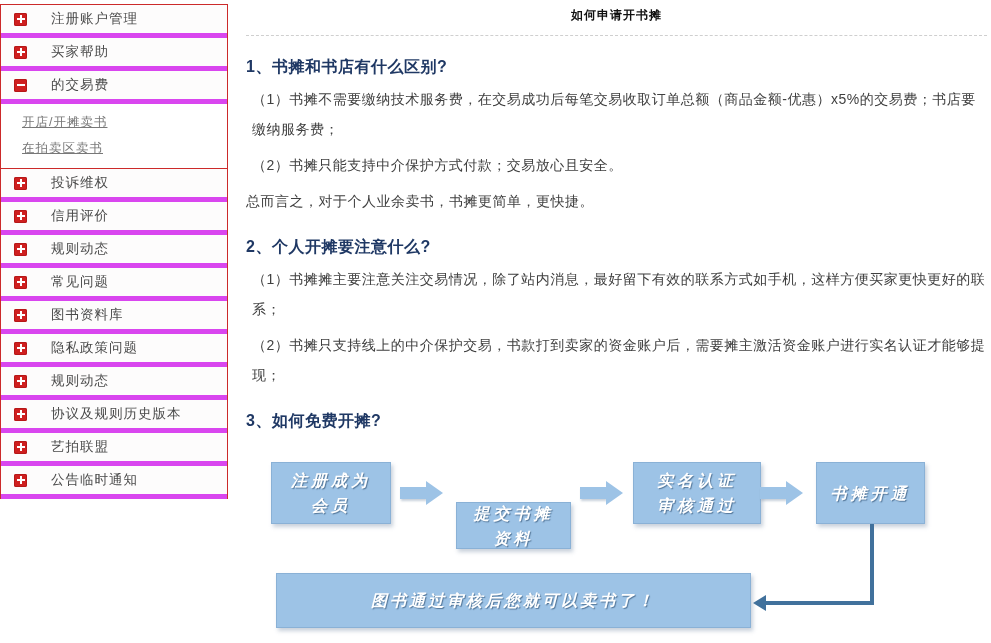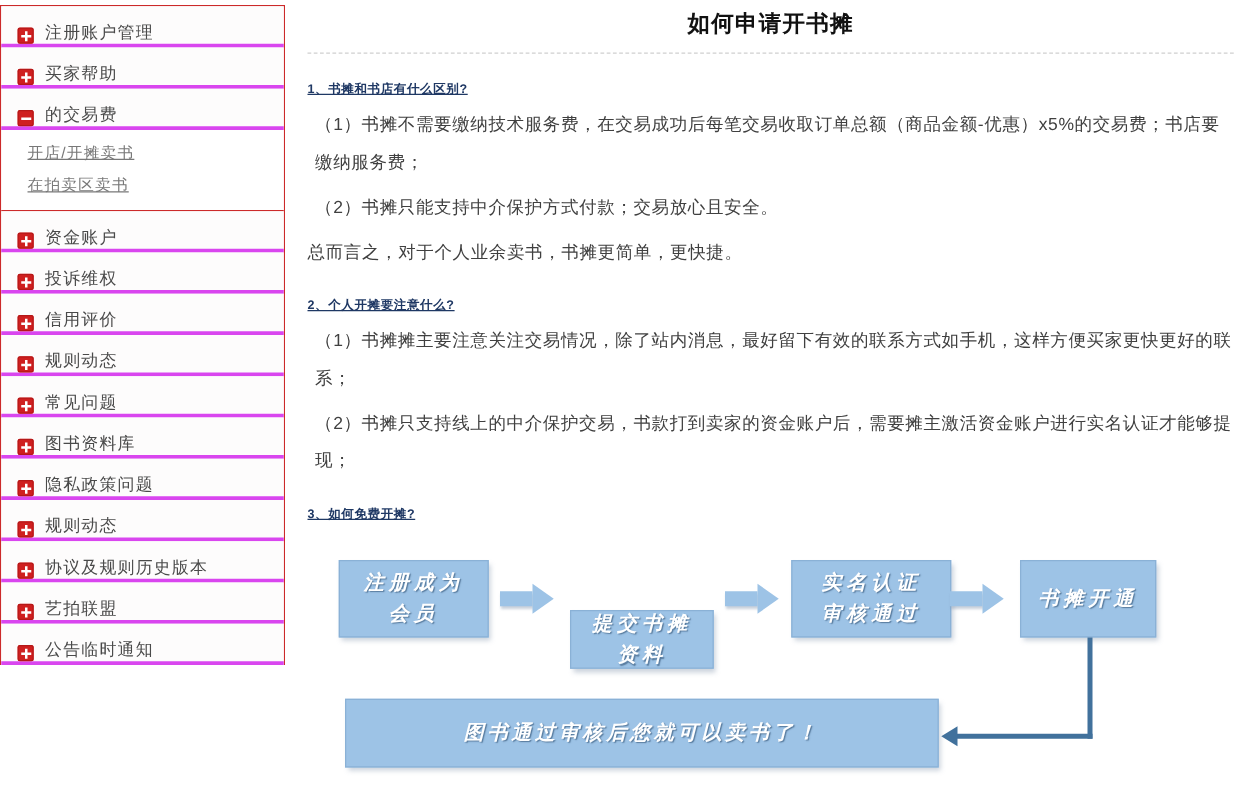--- a/index.html
+++ b/index.html
@@ -2,33 +2,33 @@
 <html><head>
 <meta charset="utf-8">
 <style>
   * { margin:0; padding:0; box-sizing:border-box; }
   html,body { background:#fff; }
   body { font-family:"Liberation Sans","DejaVu Sans",sans-serif; }
   .page { position:relative; width:991px; height:643px; background:#fff; overflow:hidden; }
 
   
   .sidebar { position:absolute; left:0; top:4px; width:228px; border-top:1px solid #cc2a2a; border-left:1px solid #cc2a2a; border-right:1px solid #cc2a2a; background:#fff; }
-  .side-item { display:flex; align-items:flex-end; height:33px; padding-left:13px; gap:9px; border-bottom:3px solid #d946ef; cursor:pointer; background:#fdfcfc; }
+  .side-item { display:flex; align-items:center; height:33px; padding-left:13px; gap:24px; border-bottom:5px solid #d946ef; cursor:pointer; background:#fdfcfc; }
   .side-label { font-size:13.5px; color:#4a4a4a; letter-spacing:1px; }
   .ico { width:13px; height:13px; min-width:13px; background:#cf1f1f; border-radius:2px; position:relative; display:inline-block; box-shadow:inset 0 0 0 1px #b51818; }
   .ico::before { content:""; position:absolute; background:#fff; left:2.5px; top:5.5px; width:8px; height:2px; }
   .ico.plus::after { content:""; position:absolute; background:#fff; left:5.5px; top:2.5px; width:2px; height:8px; }
   .subpanel { border-bottom:1px solid #cc2a2a; padding:5px 0 7px 21px; background:#fff; }
   .subitem { font-size:12.5px; color:#787878; line-height:26px; cursor:pointer; letter-spacing:1px;text-decoration:underline; }
 
   
   .main { position:absolute; left:246px; top:0; right:4px; padding-top:7px; }
-  .page-title { text-align:center; font-size:18px; font-weight:bold; color:#111; letter-spacing:1px; }
+  .page-title { text-align:center; font-size:12px; font-weight:bold; color:#111; letter-spacing:1px; }
   .dashed { margin-top:11px; border-bottom:1px dashed #cfcfcf; }
-  .sec-heading { font-size:10px; font-weight:bold; color:#1f3864; margin-top:21px; letter-spacing:0.5px;text-decoration:underline; }
+  .sec-heading { font-size:16px; font-weight:bold; color:#1f3864; margin-top:21px; letter-spacing:0.5px; }
   .para { font-size:14px; color:#404040; line-height:30px; margin-top:6px; letter-spacing:0.5px; }
   .para.indent { padding-left:6px; }
 
   
   .flow { position:relative; height:190px; margin-top:24px; }
   .flow-box { position:absolute; background:#9dc3e6; border:1px solid #8ab1d6; box-shadow:2px 3px 4px rgba(120,140,165,.4);
               color:#fff; font-weight:bold; font-style:italic; letter-spacing:4px; text-align:center;
               display:flex; flex-direction:column; justify-content:center; font-size:16px; line-height:25px;
               text-shadow:1px 1px 1px rgba(80,115,150,.95); }
   .box1 { left:25px;  top:6px; width:120px; height:62px; }
@@ -65,24 +65,20 @@
 
     <div class="side-item">
       <span class="ico"></span>
       <span class="side-label">的交易费</span>
     </div>
     <div class="subpanel">
       <div class="subitem">开店/开摊卖书</div>
       <div class="subitem">在拍卖区卖书</div>
     </div>
 
-    <div class="side-item">
-      <span class="ico plus"></span>
-      <span class="side-label">资金账户</span>
-    </div>
 
     <div class="side-item">
       <span class="ico plus"></span>
       <span class="side-label">投诉维权</span>
     </div>
 
     <div class="side-item">
       <span class="ico plus"></span>
       <span class="side-label">信用评价</span>
     </div>

